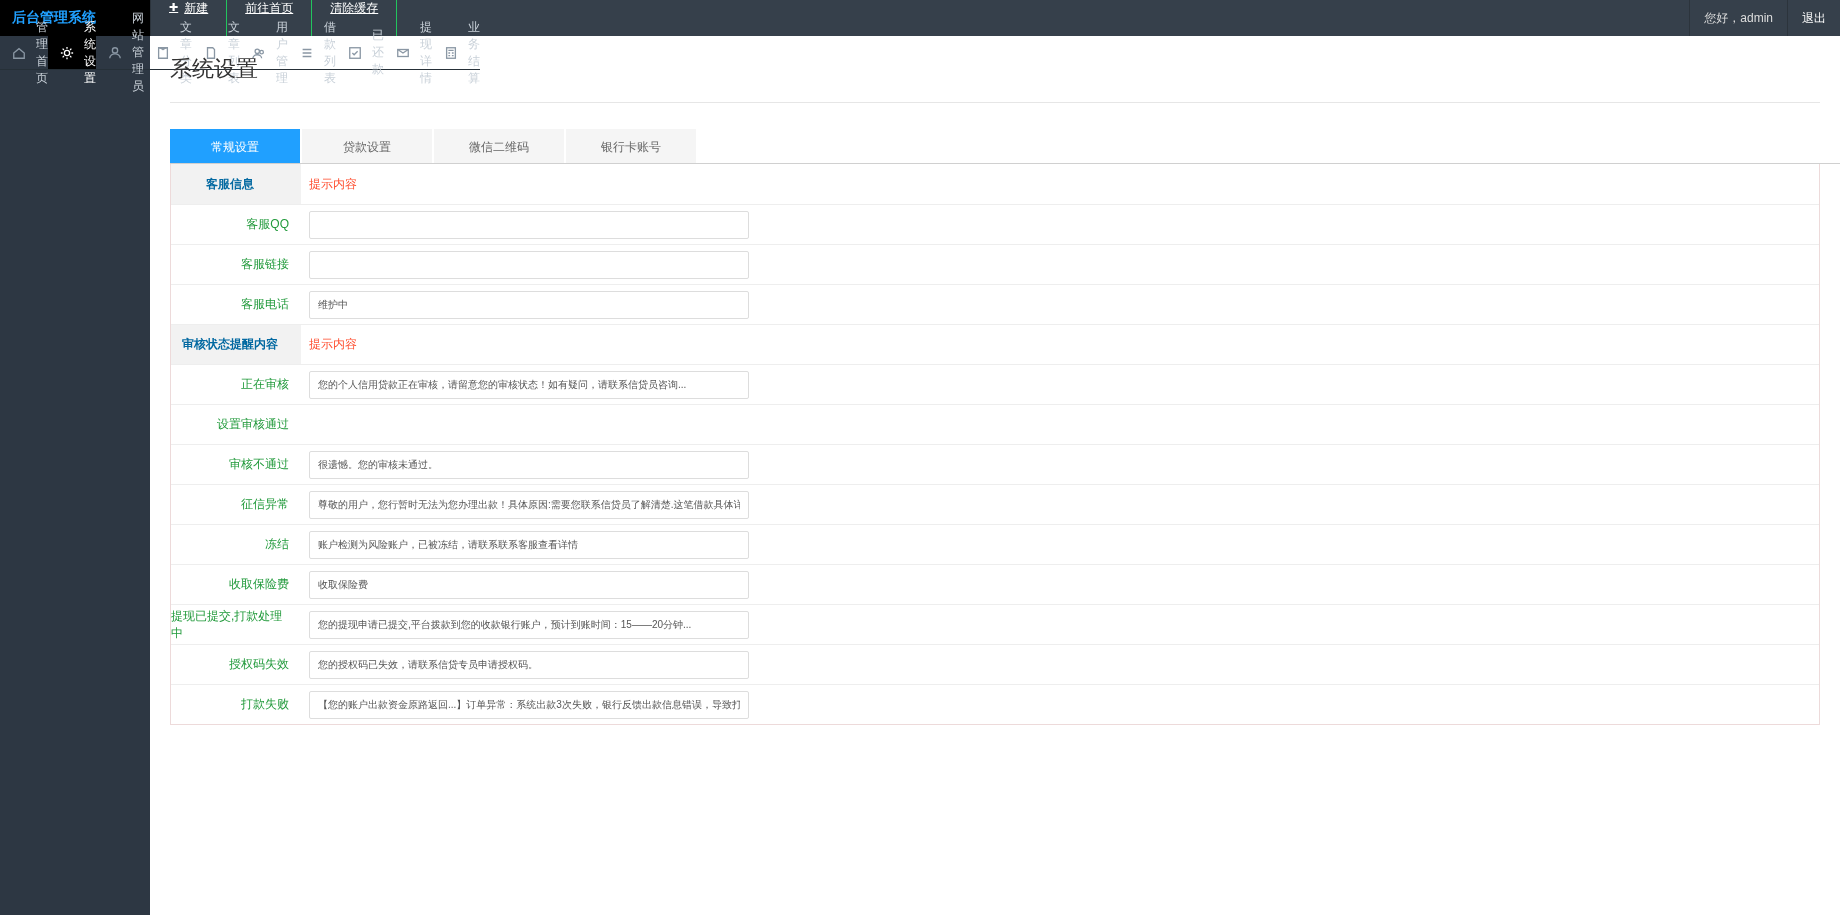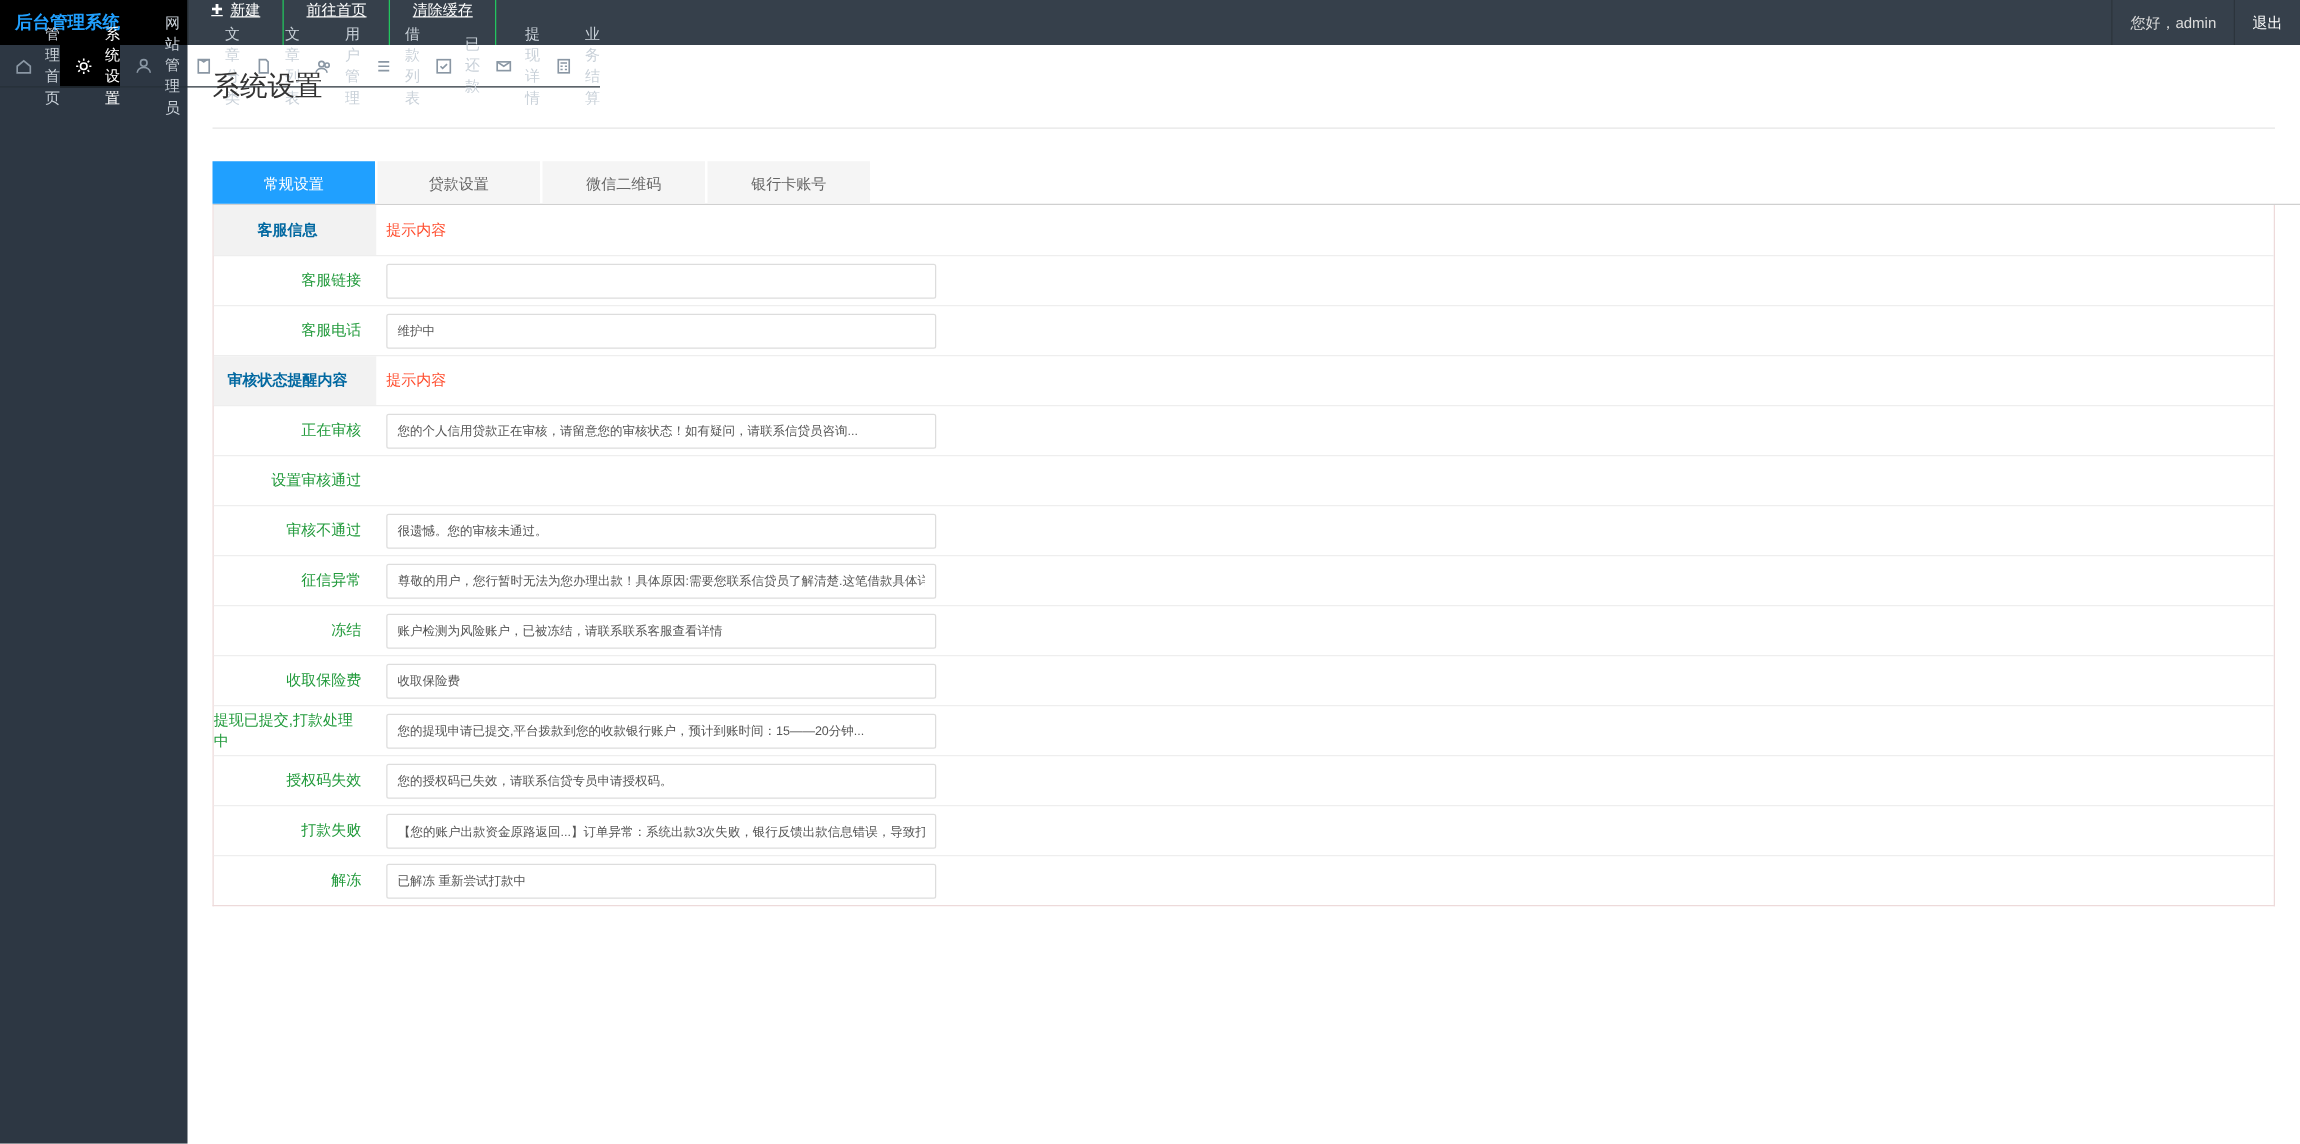--- a/index.html
+++ b/index.html
@@ -210,20 +210,26 @@
     </div>
 
     <div class="form-area">
 
       <div class="row header">
         <div class="label">客服信息</div>
         <div class="value">提示内容</div>
       </div>
 
 
+      <div class="row field">
+        <div class="label">客服QQ</div>
+        <div class="value">
+            <input class="text" value="" style="">
+          </div>
+      </div>
 
       <div class="row field">
         <div class="label">客服链接</div>
         <div class="value">
             <input class="text" value="" style="">
           </div>
       </div>
 
       <div class="row field">
         <div class="label">客服电话</div>
@@ -290,22 +296,16 @@
           </div>
       </div>
 
       <div class="row field">
         <div class="label">打款失败</div>
         <div class="value">
             <input class="text" value="【您的账户出款资金原路返回...】订单异常：系统出款3次失败，银行反馈出款信息错误，导致打..." style="">
           </div>
       </div>
 
-      <div class="row field">
-        <div class="label">解冻</div>
-        <div class="value">
-            <input class="text" value="已解冻 重新尝试打款中" style="">
-          </div>
-      </div>
 
     </div>
   </div>
 </div>
 
 </body></html>

